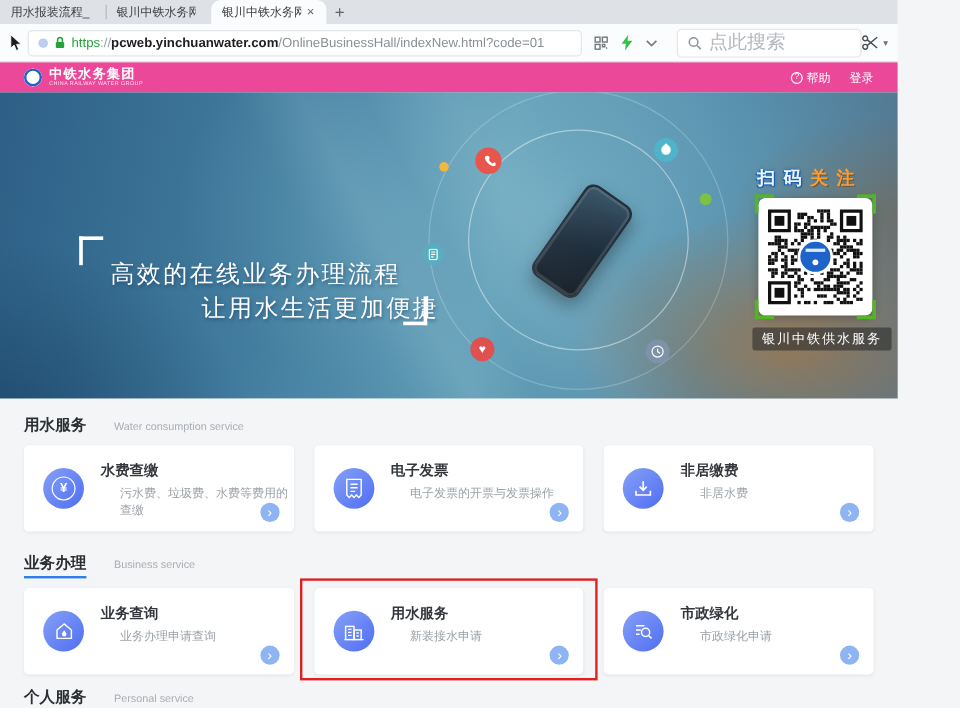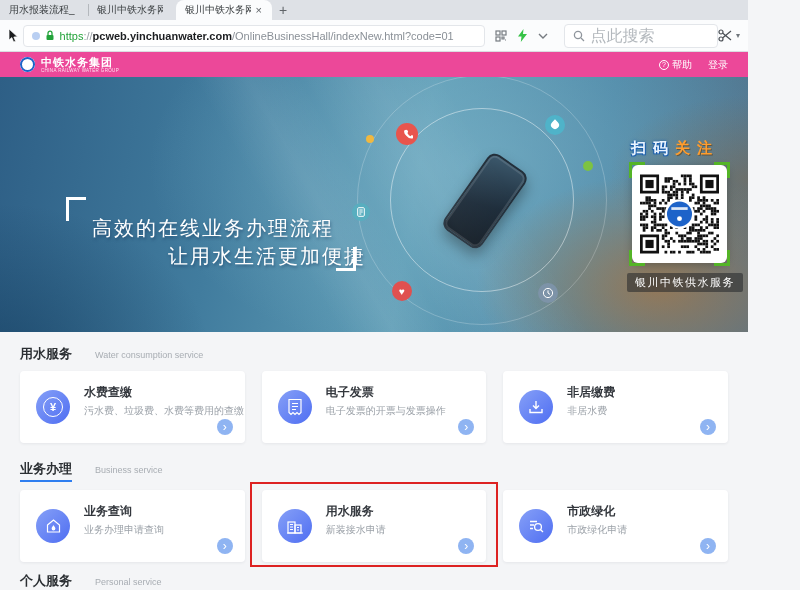--- a/index.html
+++ b/index.html
@@ -122,21 +122,21 @@
   .mt13 { margin-top:13px; } .mt17 { margin-top:17px; } .mt10 { margin-top:10px; }
   .cards { display:flex; gap:17px; margin-top:8px; }
   .card { flex:1; height:72px; background:#fff; border-radius:4px; position:relative;
           box-shadow:0 1px 3px rgba(30,40,60,.07); cursor:pointer; }
   .icon-circle { position:absolute; left:16px; top:19px; width:34px; height:34px;
       border-radius:50%; background:linear-gradient(135deg,#86a0f7 0%,#4f6ef2 100%);
       color:#fff; display:flex; align-items:center; justify-content:center; }
   .yuan-ring { width:20px; height:20px; border:1.5px solid #fff; border-radius:50%;
       display:flex; align-items:center; justify-content:center; font-size:11px; font-weight:bold; }
   .card-title { position:absolute; left:64px; top:13px; font-size:12px; font-weight:bold; color:#33373d; }
-  .card-desc  { position:absolute; left:64px; top:33px; font-size:10px; color:#9ba1a8; }
+  .card-desc  { position:absolute; left:80px; top:33px; font-size:10px; color:#9ba1a8; }
   .chevron { position:absolute; right:12px; bottom:8px; width:16px; height:16px;
       border-radius:50%; background:#8fb4f2; color:#fff; font-size:12px; line-height:1;
       display:flex; align-items:center; justify-content:center; padding-bottom:1px; }
   .hl-wrap { position:relative; flex:1; display:flex; }
   .hl-wrap .card { flex:1; }
   .hl-wrap::after { content:""; position:absolute; left:-12px; right:-12px; top:-8px;
       bottom:-5px; border:2px solid #dd2222; pointer-events:none; z-index:5; }
   svg.sico { display:block; }
 </style>
 </head>

